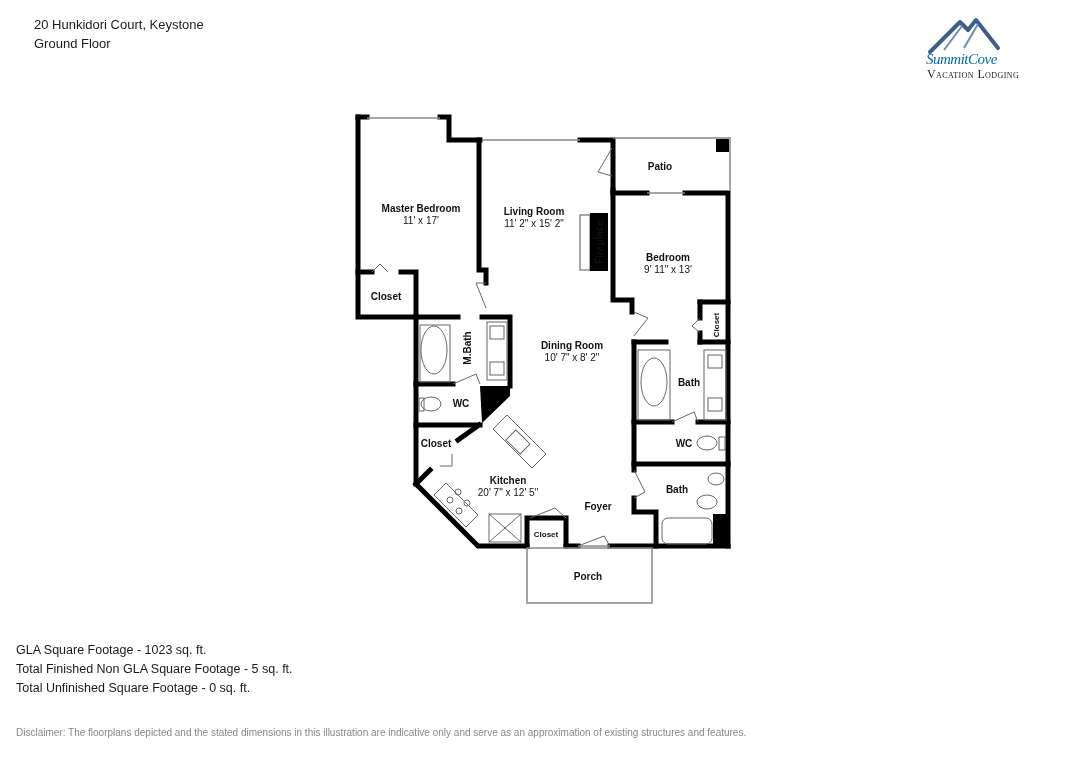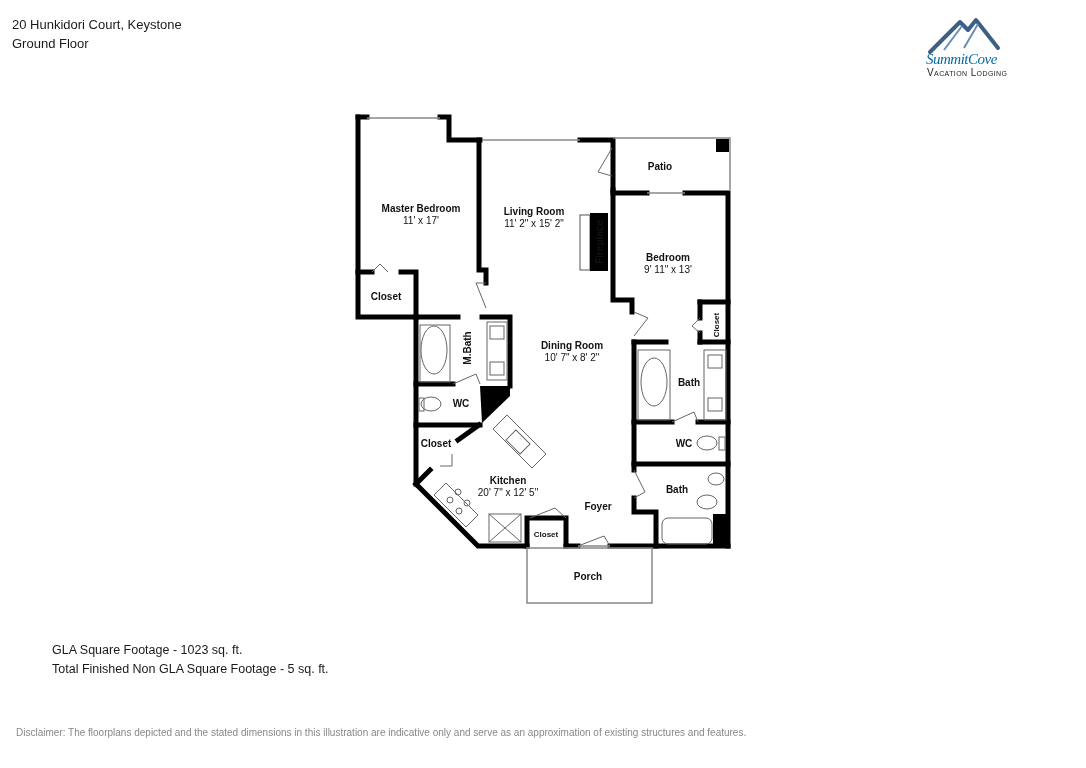--- a/index.html
+++ b/index.html
@@ -1,25 +1,25 @@
 <!DOCTYPE html>
 <html><head>
 <meta charset="utf-8">
 <style>
   html, body { margin:0; padding:0; background:#ffffff; }
   body { width:1086px; height:768px; position:relative; overflow:hidden; font-family:"Liberation Sans", sans-serif; color:#111; }
-  .hdr { position:absolute; left:12px; font-size:13px; color:#1a1a1a; }
+  .hdr { position:absolute; left:34px; font-size:13px; color:#1a1a1a; }
   #addr { top:17px; }
   #floor { top:36px; }
   .logo { position:absolute; left:922px; top:14px; width:84px; height:66px; }
-  .logo-sub { position:absolute; left:927px; top:67px; font-family:Liberation Sans, sans-serif; font-size:10px; letter-spacing:0.4px; color:#222; font-variant:small-caps; white-space:nowrap; }
+  .logo-sub { position:absolute; left:927px; top:67px; font-family:Liberation Serif, serif; font-size:12px; letter-spacing:0.4px; color:#222; font-variant:small-caps; white-space:nowrap; }
   .logo-name { position:absolute; left:926px; top:51px; font-family:"Liberation Serif", serif; font-style:italic; font-size:15px; color:#0369a1; letter-spacing:-0.5px; white-space:nowrap; }
   .plan { position:absolute; left:0; top:0; width:1086px; height:768px; }
   .stats { position:absolute; left:16px; top:641px; font-size:12.5px; line-height:19px; color:#1a1a1a; }
-  .stats div { white-space:nowrap;margin-left:36px; }
+  .stats div { white-space:nowrap; }
   .disc { position:absolute; left:16px; top:726px; font-size:10px; line-height:13px; color:#888; white-space:nowrap; }
   .rl { font-family:"Liberation Sans", sans-serif; font-weight:bold; font-size:10px; fill:#111; }
   .rd { font-family:"Liberation Sans", sans-serif; font-size:10px; fill:#111; }
   .rs { font-family:"Liberation Sans", sans-serif; font-weight:bold; font-size:8px; fill:#111; }
 </style>
 </head>
 <body>
 
 <div class="hdr" id="addr">20 Hunkidori Court, Keystone</div>
 <div class="hdr" id="floor">Ground Floor</div>
@@ -155,17 +155,18 @@
   <text x="546" y="537" text-anchor="middle" class="rs">Closet</text>
   <text x="588" y="580" text-anchor="middle" class="rl">Porch</text>
   <text x="689" y="386" text-anchor="middle" class="rl">Bath</text>
   <text x="684" y="447" text-anchor="middle" class="rl">WC</text>
   <text x="677" y="493" text-anchor="middle" class="rl">Bath</text>
 </svg>
 
 <div class="stats">
   <div>GLA Square Footage - 1023 sq. ft.</div>
   <div>Total Finished Non GLA Square Footage - 5 sq. ft.</div>
+  <div>Total Unfinished Square Footage - 0 sq. ft.</div>
 </div>
 
 <div class="disc">
   <div>Disclaimer: The floorplans depicted and the stated dimensions in this illustration are indicative only and serve as an approximation of existing structures and features.</div>
 </div>
 
 </body></html>

